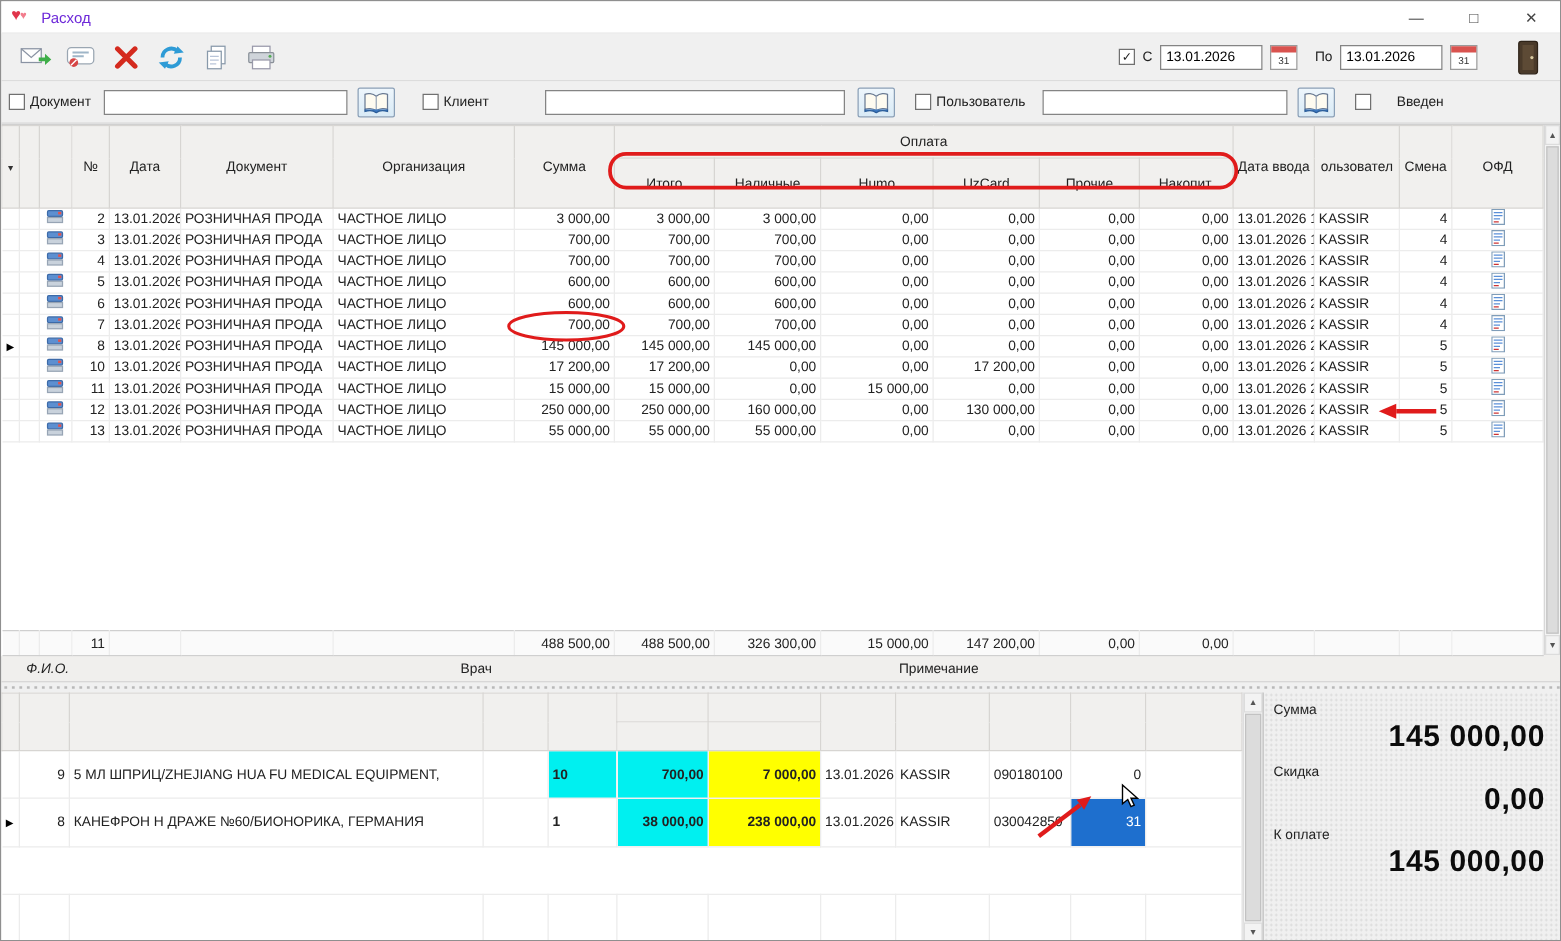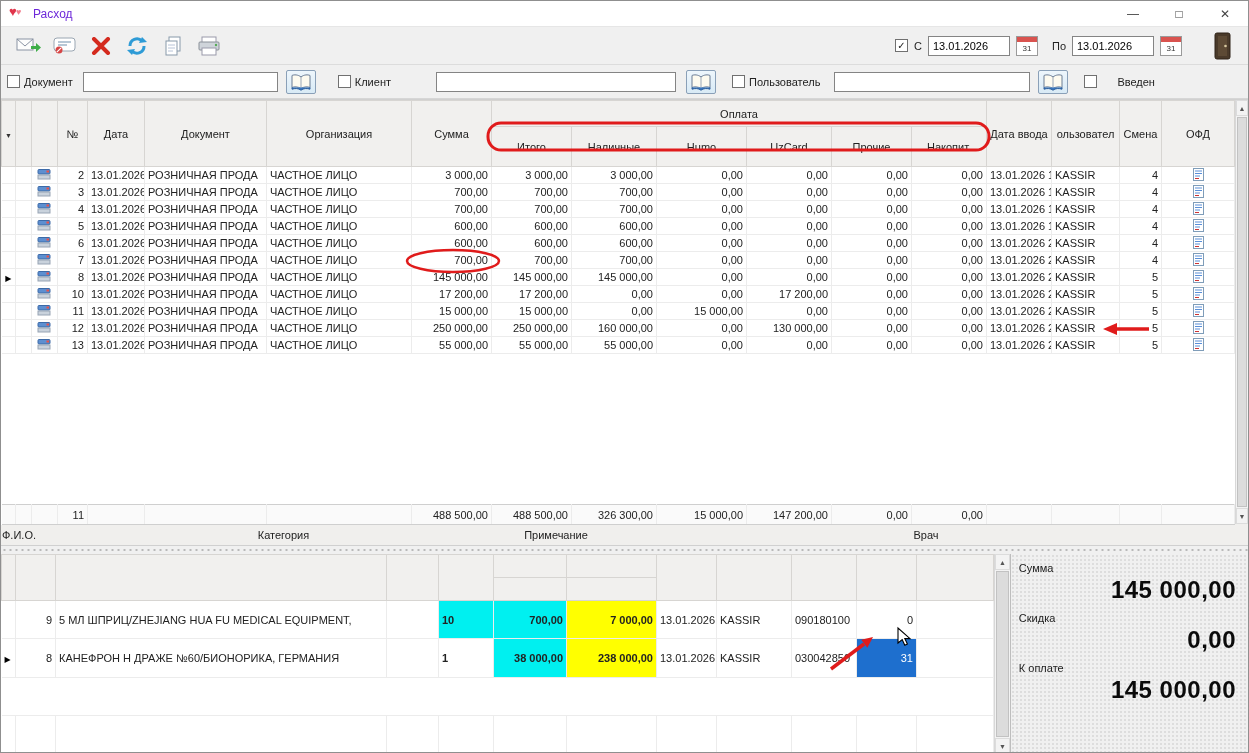--- a/index.html
+++ b/index.html
@@ -81,21 +81,21 @@
   .vscroll { width: 16px; background: #f3f3f3; border-left: 1px solid #d8d8d8; display: flex;
              flex-direction: column; }
   .scroll-btn { height: 16px; display: flex; align-items: center; justify-content: center;
                 font-size: 7px; color: #555; background: #f3f3f3; border: 1px solid #dcdcdc; }
   .scroll-thumb { flex: 1; margin: 1px; background: #dcdcdc; border: 1px solid #c2c2c2; }
 
   
   .mid-strip { height: 22px; background: #f0efed; border-bottom: 1px solid #d0d0d0; display: flex;
                align-items: stretch; }
   .mid-cell { display: flex; align-items: center; justify-content: center; color: #222; }
-  .mid-cell.first { justify-content: flex-start; padding-left: 1px; }
+  .mid-cell.first { justify-content: flex-start; padding-left: 20px; font-style: italic; }
   .splitter { height: 8px; background: #f0f0f0; display: flex; align-items: center; }
   .splitter-dots { height: 3px; width: 100%;
     background-image: repeating-linear-gradient(90deg, #b9b9b9 0 2px, transparent 2px 6px);
     background-size: 6px 2px; background-repeat: repeat-x; background-position: center; }
 
   .bottom-area { height: 200px; display: flex; }
 
   
   .summary-panel { width: 241px; height: 200px; border-left: 1px solid #bdbdbd; background: #f0f0f0;
     background-image: radial-gradient(circle, #dddddd 0.8px, transparent 0.9px); background-size: 4px 4px; }
@@ -692,23 +692,22 @@
     </table>
     <div class="vscroll">
       <div class="scroll-btn">▲</div>
       <div class="scroll-thumb"></div>
       <div class="scroll-btn">▼</div>
     </div>
   </div>
 
   <div class="mid-strip">
     <div class="mid-cell first" style="width:165px;">Ф.И.О.</div>
-    <div class="mid-cell" style="width:235px;">Категория</div>
+    <div class="mid-cell" style="width:430px;">Врач</div>
     <div class="mid-cell" style="width:310px;">Примечание</div>
-    <div class="mid-cell" style="width:430px;">Врач</div>
   </div>
 
   <div class="splitter">
       <div class="splitter-dots"></div>
     </div>
 
   <div class="bottom-area">
     <table class="items-table">
       <colgroup>
         <col style="width:14px">

